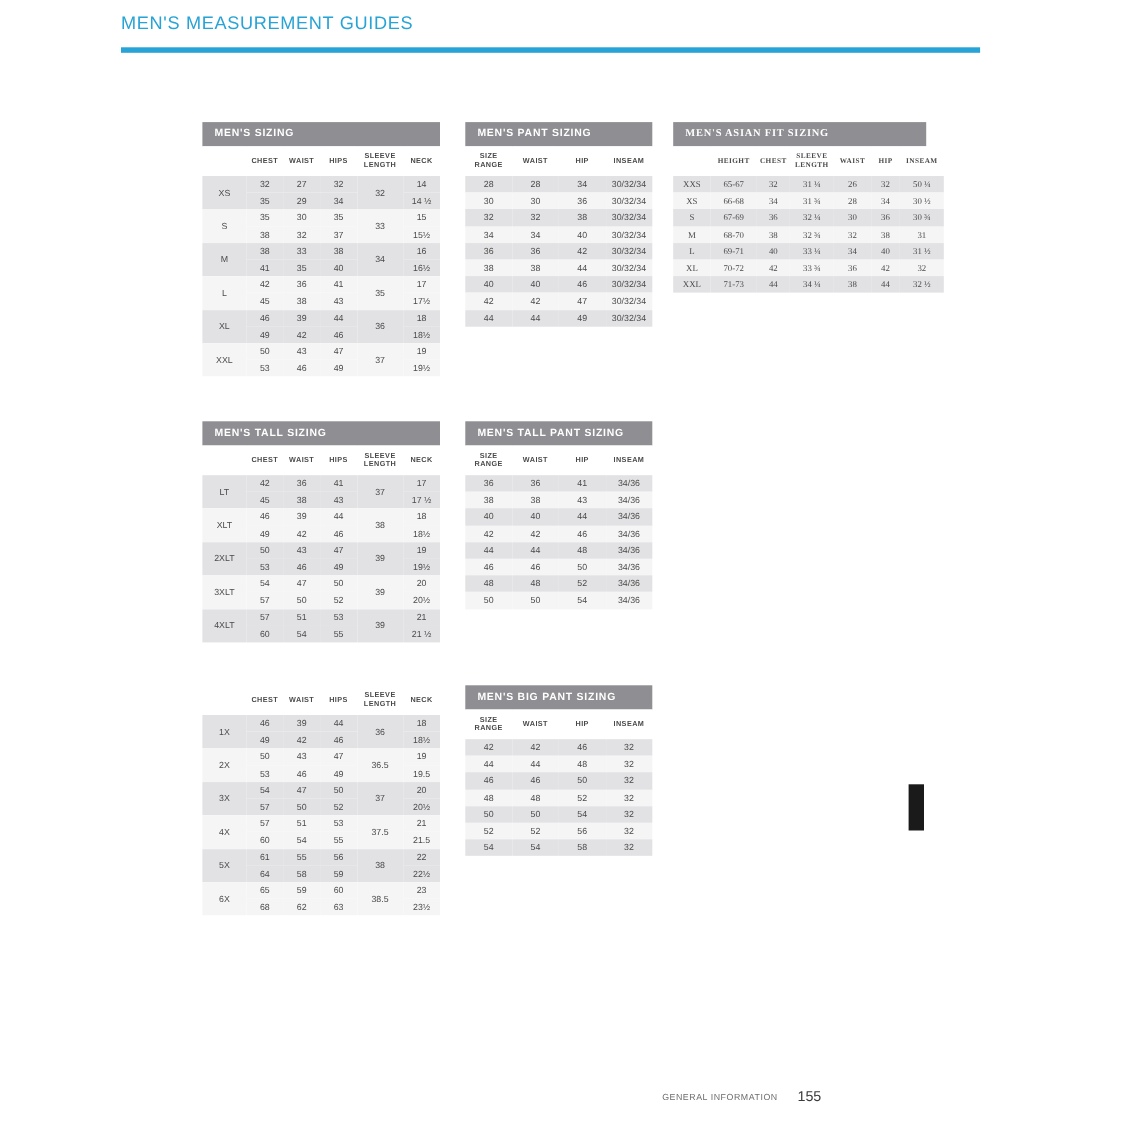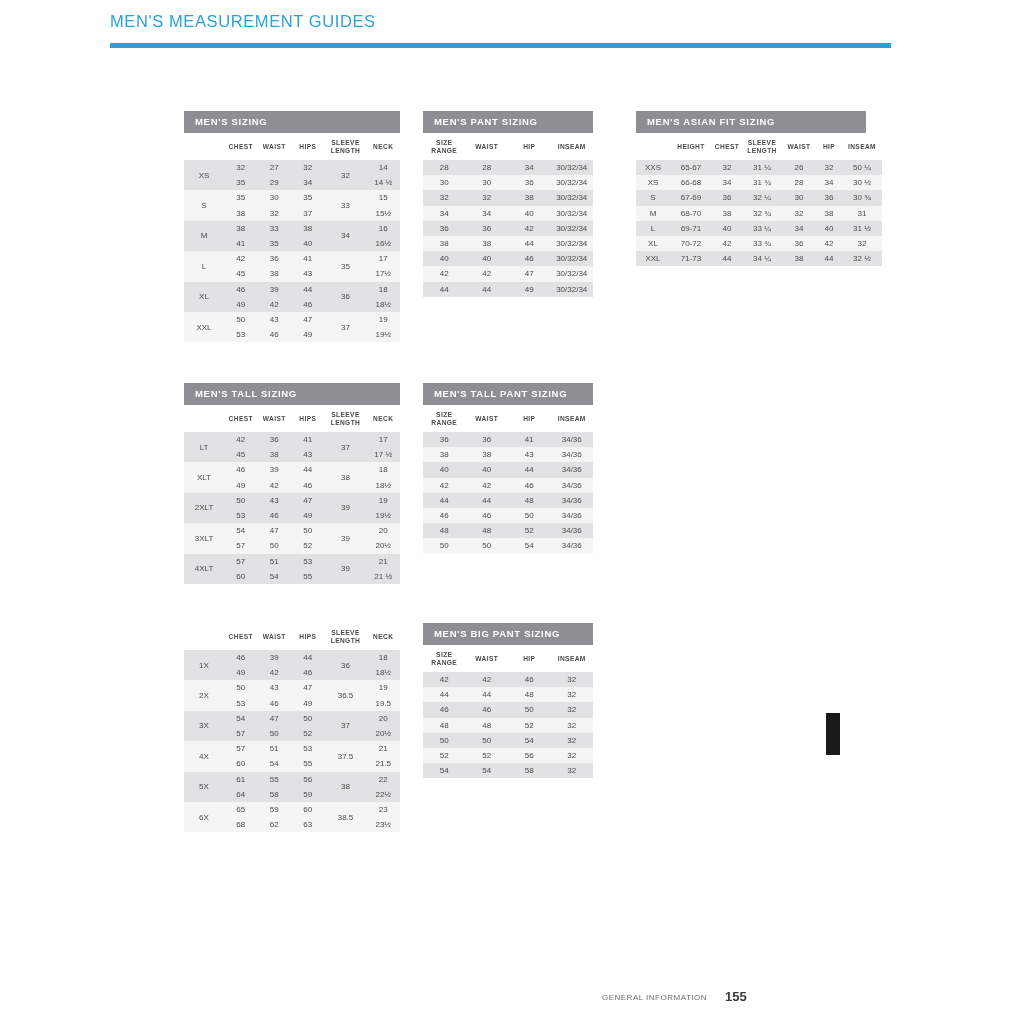--- a/index.html
+++ b/index.html
@@ -84,21 +84,21 @@
   .shade td { background: #e2e2e4; }
   .plain td { background: #f5f5f6; }
   td.lbl {
     font-size: 8px;
     color: #4a4a4a;
   }
 
   
   #mens-sizing        { left: 184px; top: 99px;  width: 216px; }
   #mens-pant-sizing   { left: 423px; top: 99px;  width: 170px; }
-  #mens-asian-sizing  { left: 636px; top: 99px;  width: 230px; }
+  #mens-asian-sizing  { left: 612px; top: 99px;  width: 230px; font-family: Liberation Serif, serif; }
   #mens-tall-sizing   { left: 184px; top: 371px; width: 216px; }
   #mens-tall-pant     { left: 423px; top: 371px; width: 170px; }
   #mens-big-sizing    { left: 184px; top: 611px; width: 216px; }
   #mens-big-pant      { left: 423px; top: 611px; width: 170px; }
 
   
   .bleed-tab {
     position: absolute;
     right: 0px;
     top: 713px;
@@ -114,21 +114,21 @@
     font-size: 8px;
     letter-spacing: 0.5px;
     color: #6d6d6d;
     text-align: right;
   }
   .footer .pg {
     position: absolute;
     left: 123px;
     top: -4px;
     font-size: 13px;
-    font-weight: bold;
+    font-weight: normal;
     color: #3b3b3b;
     letter-spacing: 0;
   }
 </style>
 </head>
 <body>
 
 <div class="page">
 
   <div class="page-header">

